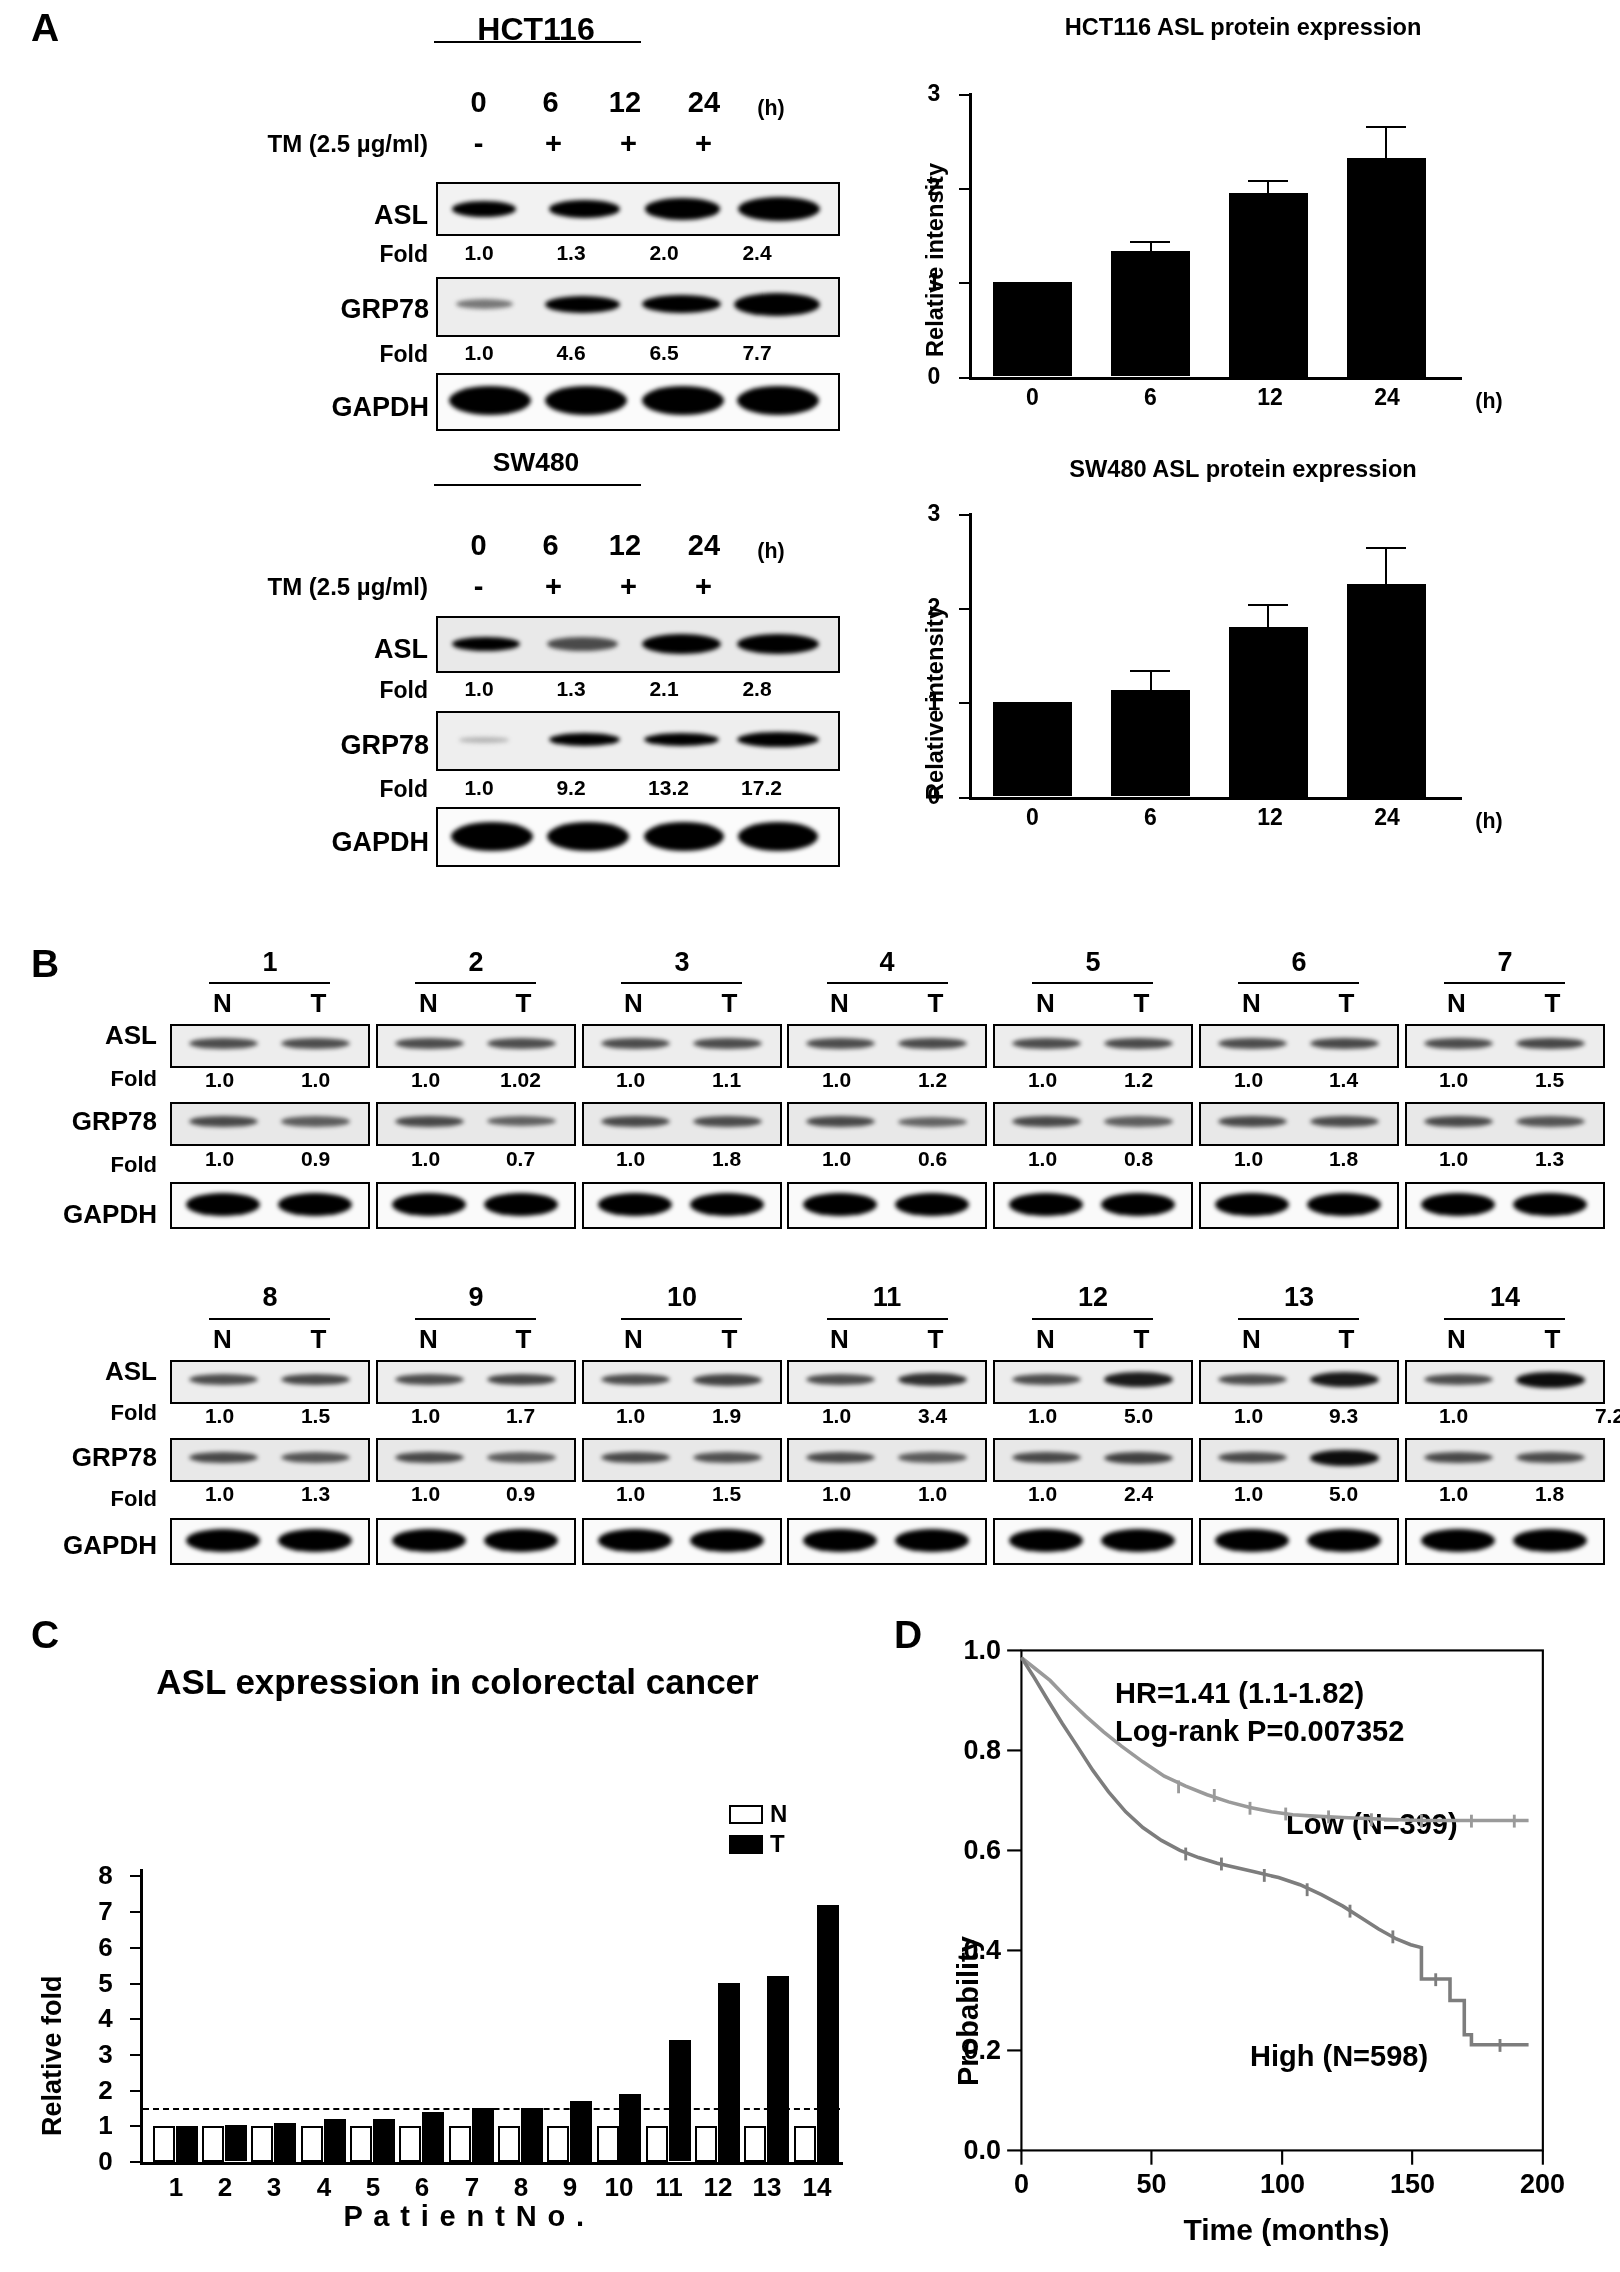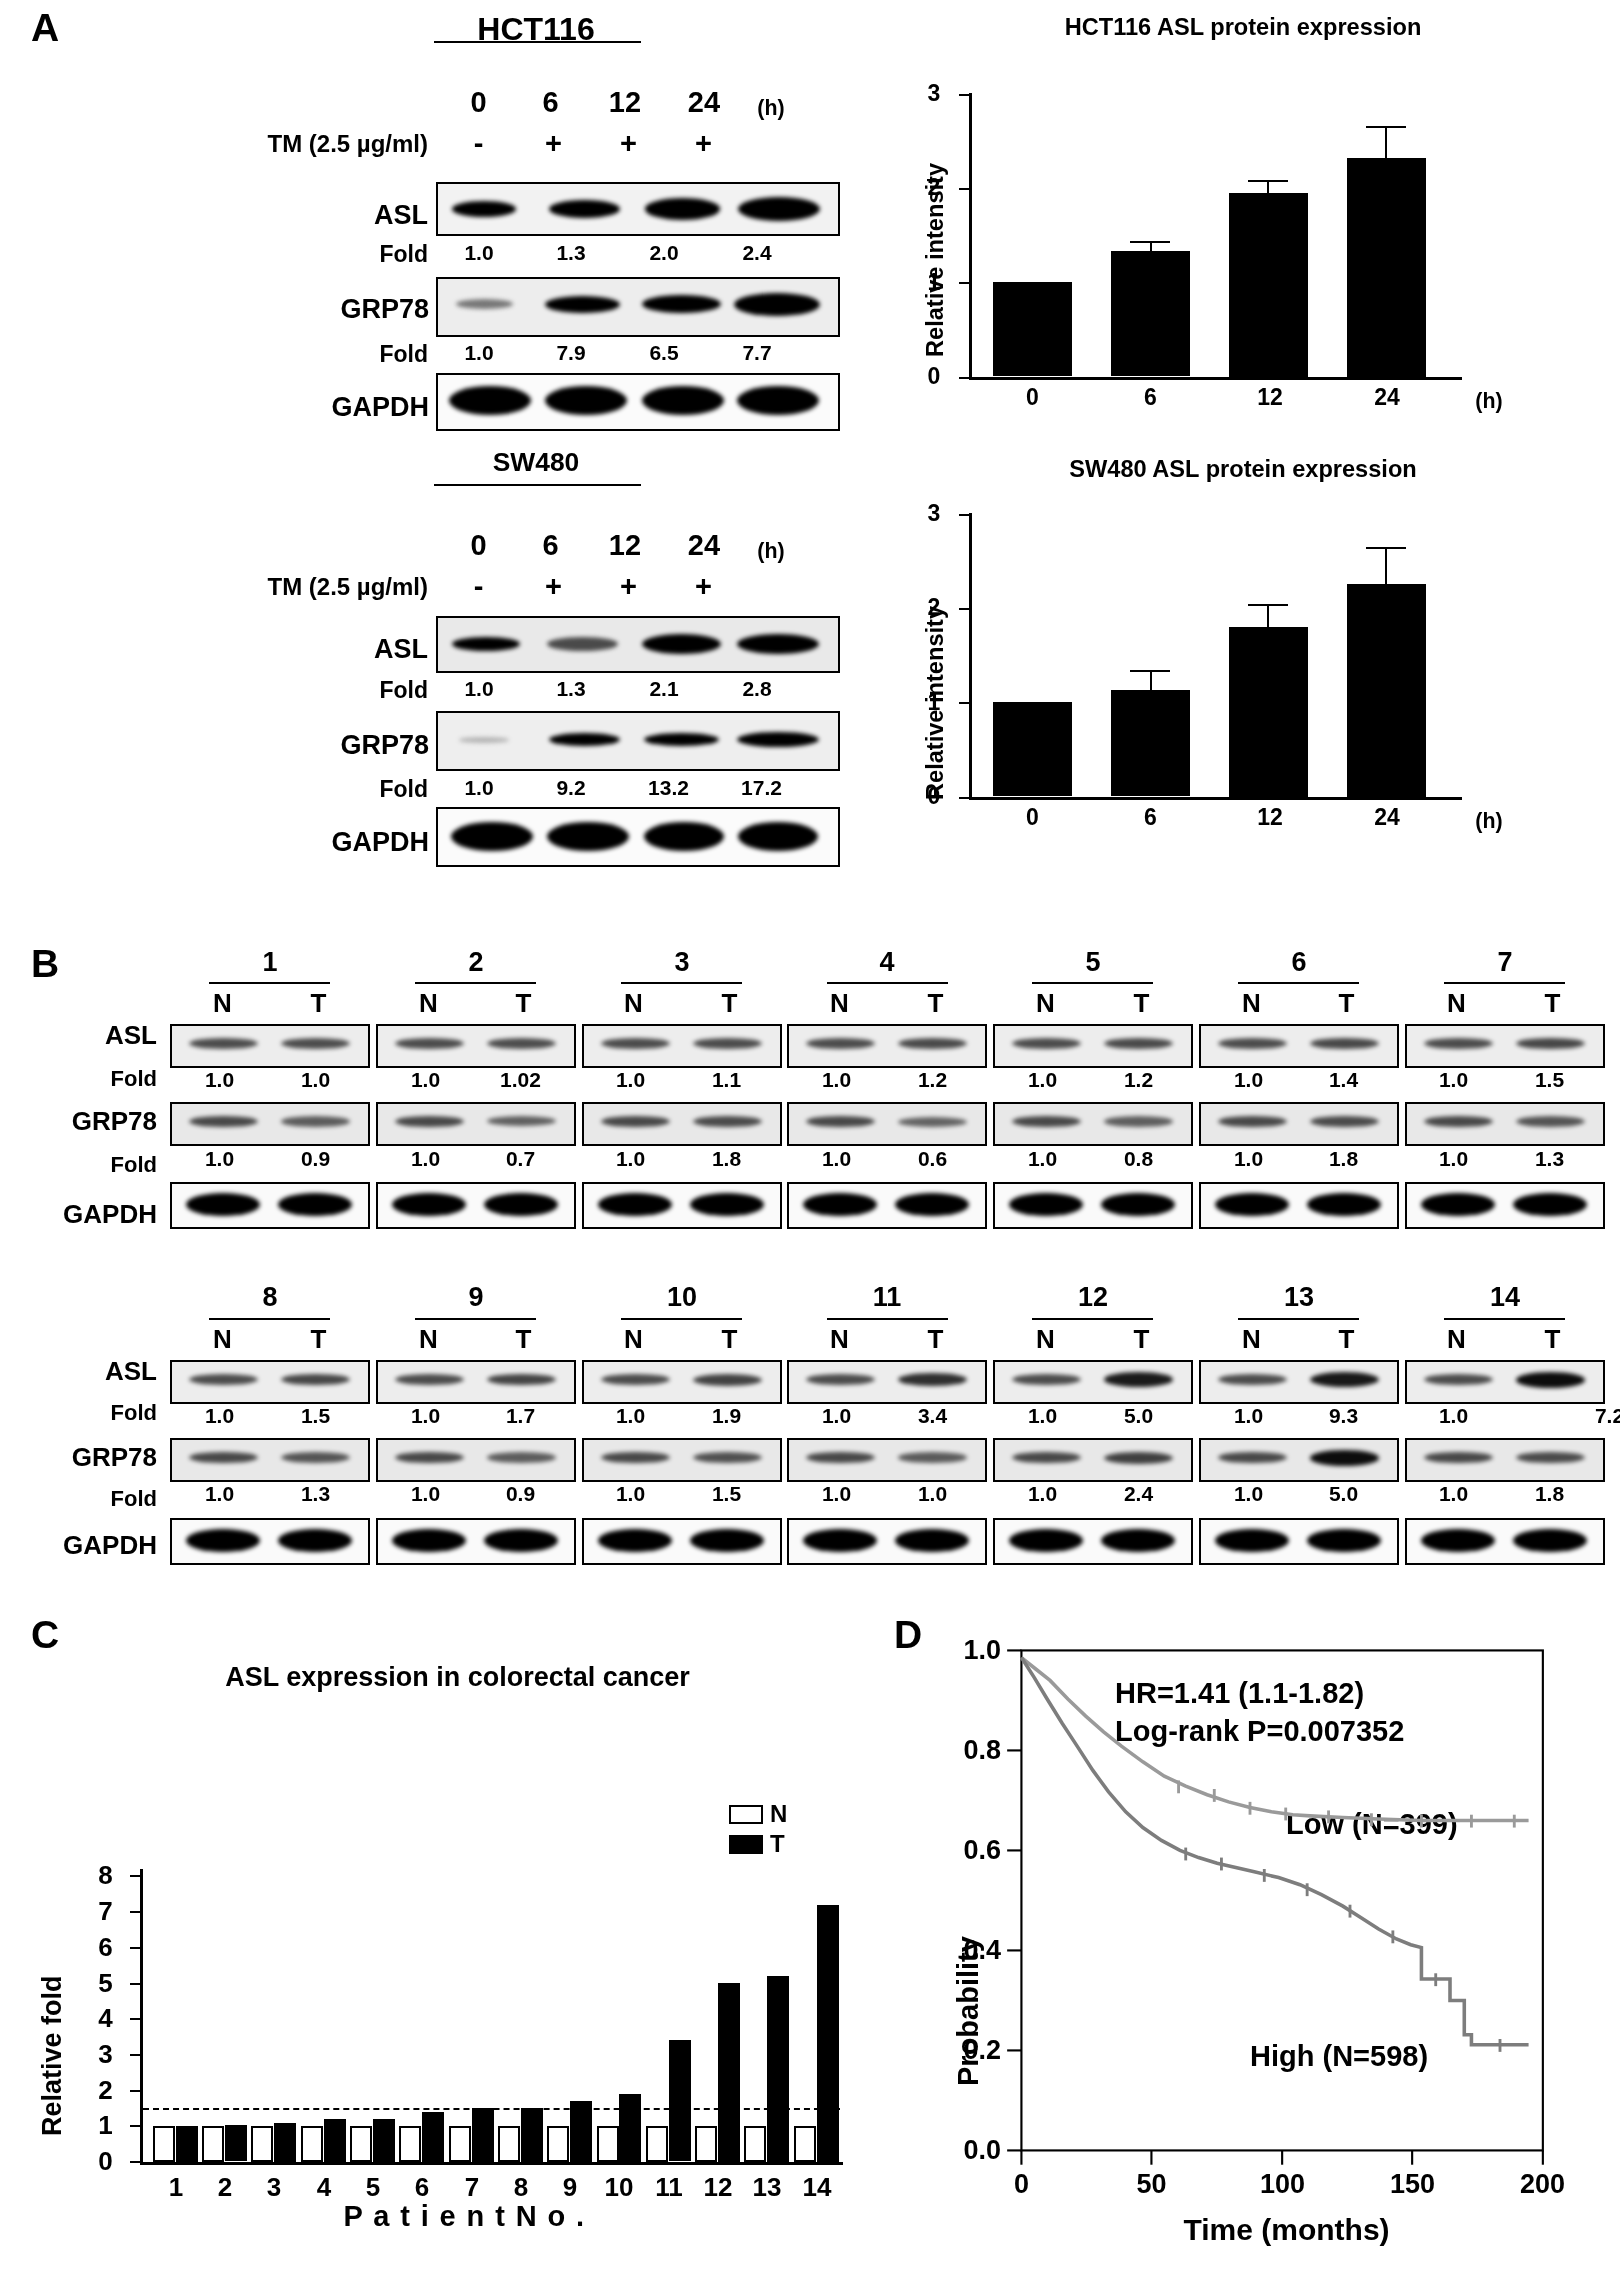--- a/index.html
+++ b/index.html
@@ -64,21 +64,21 @@
 
   <div class="lbl" style="left:243px;top:294px;width:186px;text-align:right;font-size:27px;">GRP78</div>
   <div class="blot" style="left:436px;top:277px;width:400px;height:56px;background:#ededed;">
     <div class="band" style="left:18px;top:20px;width:57px;height:10px;background:#777;"></div>
     <div class="band" style="left:107px;top:17px;width:75px;height:17px;"></div>
     <div class="band" style="left:204px;top:15.7px;width:79px;height:18.6px;"></div>
     <div class="band" style="left:296px;top:14.3px;width:86px;height:23px;"></div>
   </div>
   <div class="lbl" style="left:314px;top:341px;width:114px;text-align:right;font-size:23px;">Fold</div>
   <div class="foldnum" style="left:447px;top:341px;width:64px;">1.0</div>
-  <div class="foldnum" style="left:539px;top:341px;width:64px;">7.9</div>
+  <div class="foldnum" style="left:539px;top:341px;width:64px;">4.6</div>
   <div class="foldnum" style="left:632px;top:341px;width:64px;">6.5</div>
   <div class="foldnum" style="left:725px;top:341px;width:64px;">7.7</div>
 
   <div class="lbl" style="left:243px;top:392px;width:186px;text-align:right;font-size:27px;">GAPDH</div>
   <div class="blot" style="left:436px;top:373px;width:400px;height:54px;background:#fbfbfb;">
     <div class="band" style="left:10.7px;top:11.4px;width:82px;height:29px;"></div>
     <div class="band" style="left:107px;top:11.4px;width:82px;height:29px;"></div>
     <div class="band" style="left:204px;top:11.4px;width:82px;height:29px;"></div>
     <div class="band" style="left:299px;top:11.4px;width:82px;height:29px;"></div>
   </div>
@@ -487,21 +487,21 @@
       <div class="foldnum" style="left:1503px;top:1482px;width:93px;">1.8</div>
       <div class="blot" style="left:1405px;top:1518px;width:196px;height:43px;background:#fafafa;">
               <div class="band" style="left:14.3px;top:8.6px;width:74px;height:23px;"></div>
               <div class="band" style="left:106px;top:8.6px;width:74px;height:23px;"></div>
             </div>
     </div>
 </div>
 
 <div id="panelC">
   <div class="panel-letter" style="left:31px;top:1613px;">C</div>
-  <div class="charttitle" style="left:86px;top:1662px;width:743px;font-size:27px;">ASL expression in colorectal cancer</div>
+  <div class="charttitle" style="left:86px;top:1662px;width:743px;font-size:35px;">ASL expression in colorectal cancer</div>
   <div class="ylabrot" style="left:37px;top:2136px;font-size:27px;">Relative fold</div>
   <div class="hdr" style="left:243px;top:2200px;width:443px;font-size:29px;letter-spacing:1.4px;">P a t i e n t  N o .</div>
 
   <div style="position:absolute;left:729px;top:1805px;width:34px;height:18.6px;border:2.1px solid #000;background:#fff;box-sizing:border-box;"></div>
   <div class="hdr" style="left:770px;top:1800px;width:43px;font-size:24px;text-align:left;">N</div>
   <div style="position:absolute;left:729px;top:1835px;width:34px;height:18.6px;background:#000;"></div>
   <div class="hdr" style="left:770px;top:1830px;width:43px;font-size:24px;text-align:left;">T</div>
 
   <div class="axisline" style="left:140px;top:1869px;width:2.9px;height:294px;"></div>
   <div class="axisline" style="left:140px;top:2162px;width:703px;height:2.9px;"></div>

